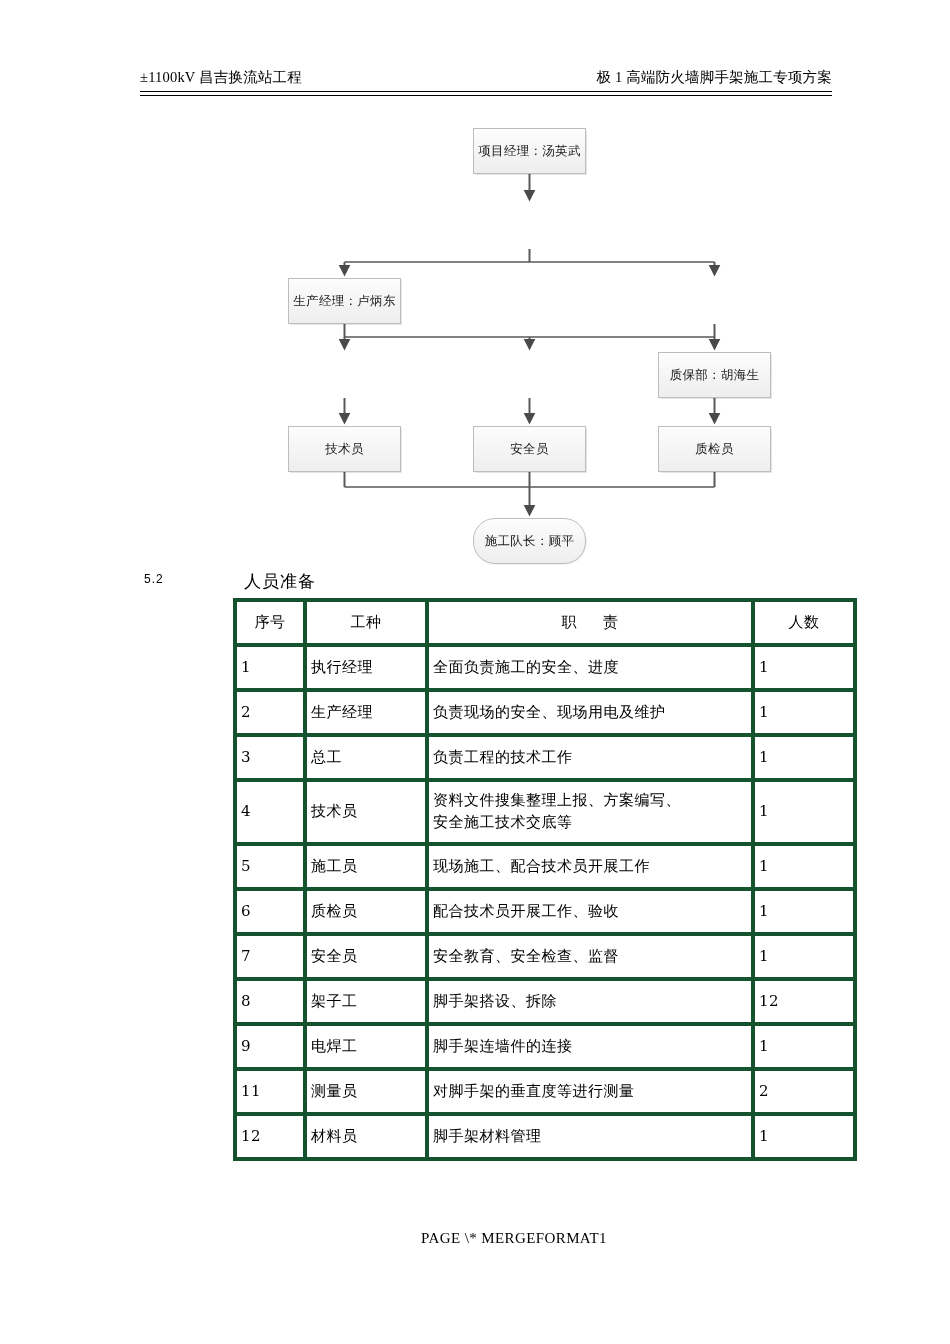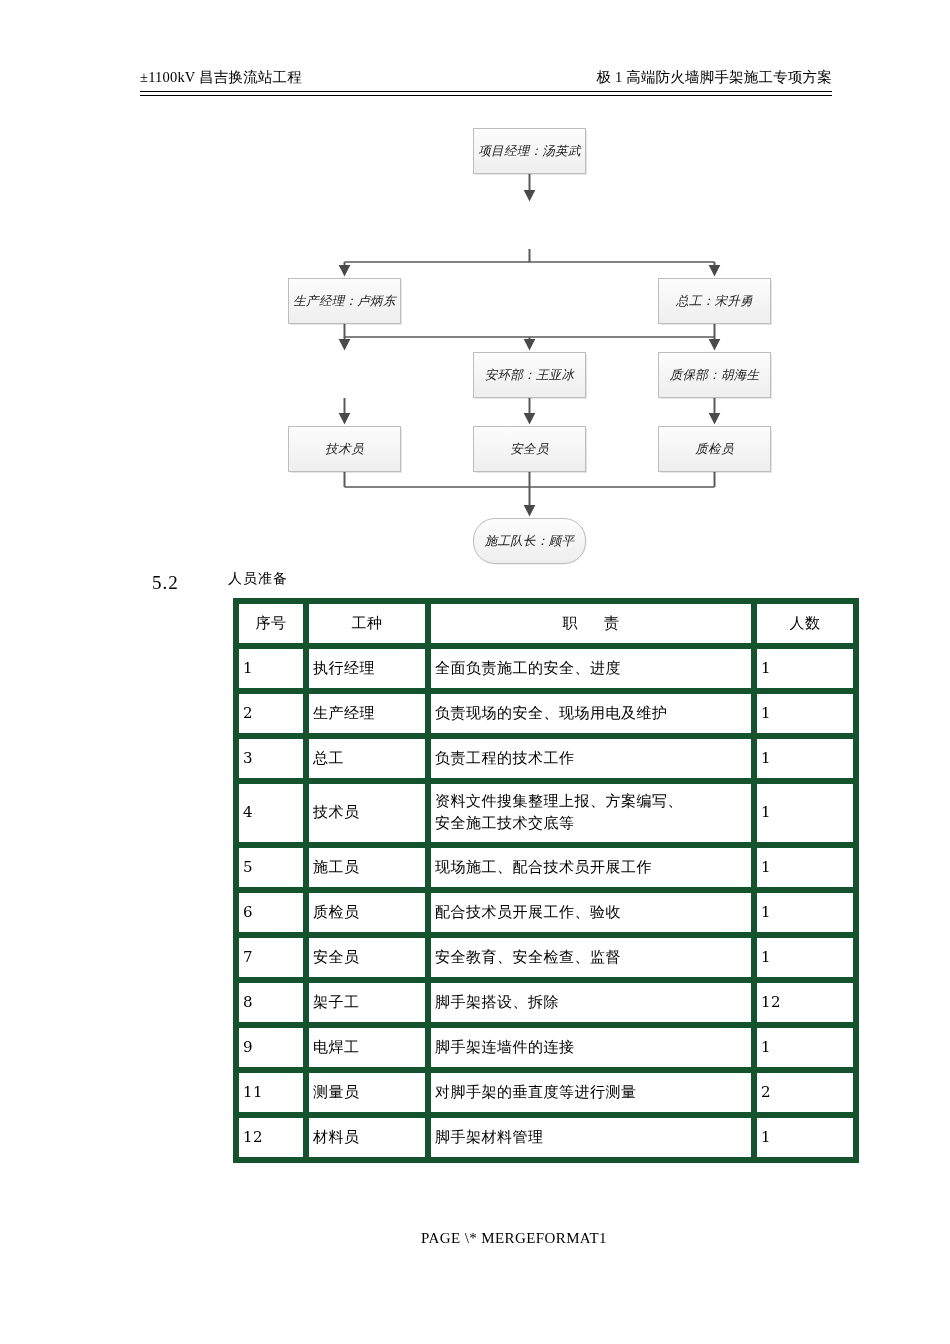--- a/index.html
+++ b/index.html
@@ -49,21 +49,20 @@
     border-top: 0.8px solid #000;
   }
 
   
   .flow {
     position: absolute;
     left: 0;
     top: 0;
     width: 908px;
     height: 580px;
-    font-style: italic;
   }
   .node {
     position: absolute;
     box-sizing: border-box;
     border: 1px solid #bdbdbd;
     background: linear-gradient(to bottom, #fdfdfd 0%, #f6f6f6 45%, #eeeeee 100%);
     box-shadow: 0.5px 0.5px 1px rgba(0,0,0,0.10);
     display: flex;
     align-items: center;
     justify-content: center;
@@ -91,46 +90,46 @@
     position: absolute;
     left: 0; top: 0;
     width: 950px;
     height: 580px;
     pointer-events: none;
   }
 
   
   .sec-num {
     position: absolute;
-    left: 152px;
+    left: 144px;
     top: 572px;
-    font-size: 19px;
-    font-family: Liberation Serif, serif;
+    font-size: 12px;
+    font-family: Liberation Sans, sans-serif;
     letter-spacing: 1px;
   }
   .sec-title {
     position: absolute;
-    left: 228px;
+    left: 244px;
     top: 570px;
-    font-size: 14px;
+    font-size: 17px;
     font-family: Liberation Sans, sans-serif;
     letter-spacing: 1px;
   }
 
   
   table.staff {
     position: absolute;
     left: 233px;
     top: 598px;
     width: 620px;
     border-collapse: collapse;
     table-layout: fixed;
   }
   table.staff td, table.staff th {
-    border: 6px solid #14532d;
+    border: 4px solid #14532d;
     vertical-align: middle;
     font-family: "DejaVu Serif", "Liberation Serif", serif;
     font-size: 15px;
     font-weight: normal;
     padding: 0 4px;
     line-height: 1.45;
     letter-spacing: 0.5px;
     margin-top: 16px;
   }
   table.staff tr { height: 45px; }
@@ -201,22 +200,20 @@
 
         <line x1="344.5" y1="472" x2="344.5" y2="487"></line>
         <line x1="714.5" y1="472" x2="714.5" y2="487"></line>
         <line x1="344.5" y1="487" x2="714.5" y2="487" stroke-width="1.6"></line>
         <line x1="529.5" y1="472" x2="529.5" y2="513" marker-end="url(#arrow)"></line>
       </g>
     </svg>
 
     <div class="node" id="n-pm">项目经理：汤英武</div>
     <div class="node" id="n-prod">生产经理：卢炳东</div>
-    <div class="node" id="n-chief">总工：宋升勇</div>
-    <div class="node" id="n-safedep">安环部：王亚冰</div>
     <div class="node" id="n-qadep">质保部：胡海生</div>
     <div class="node" id="n-tech">技术员</div>
     <div class="node" id="n-safe">安全员</div>
     <div class="node" id="n-qc">质检员</div>
     <div class="node" id="n-lead">施工队长：顾平</div>
   </div>
 
   <div class="sec-num">5.2</div>
   <div class="sec-title">人员准备</div>
 

